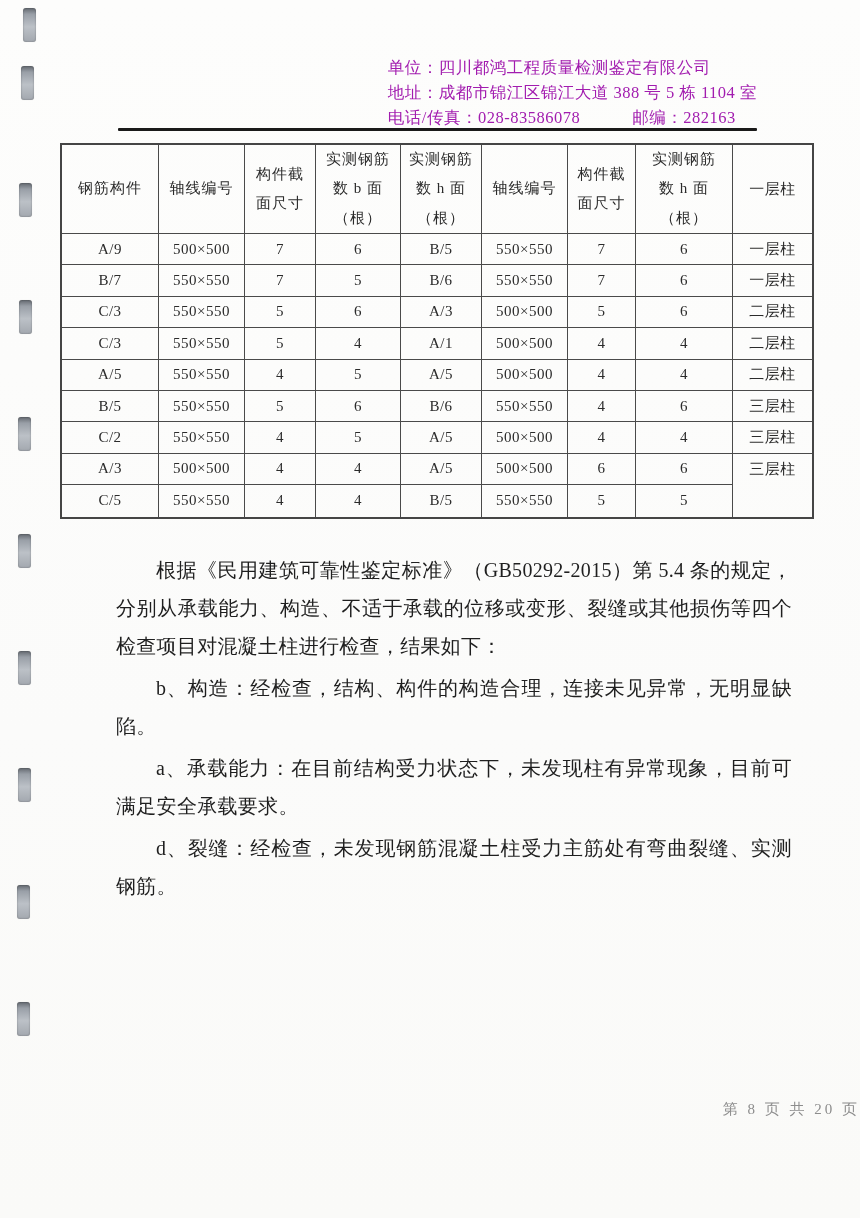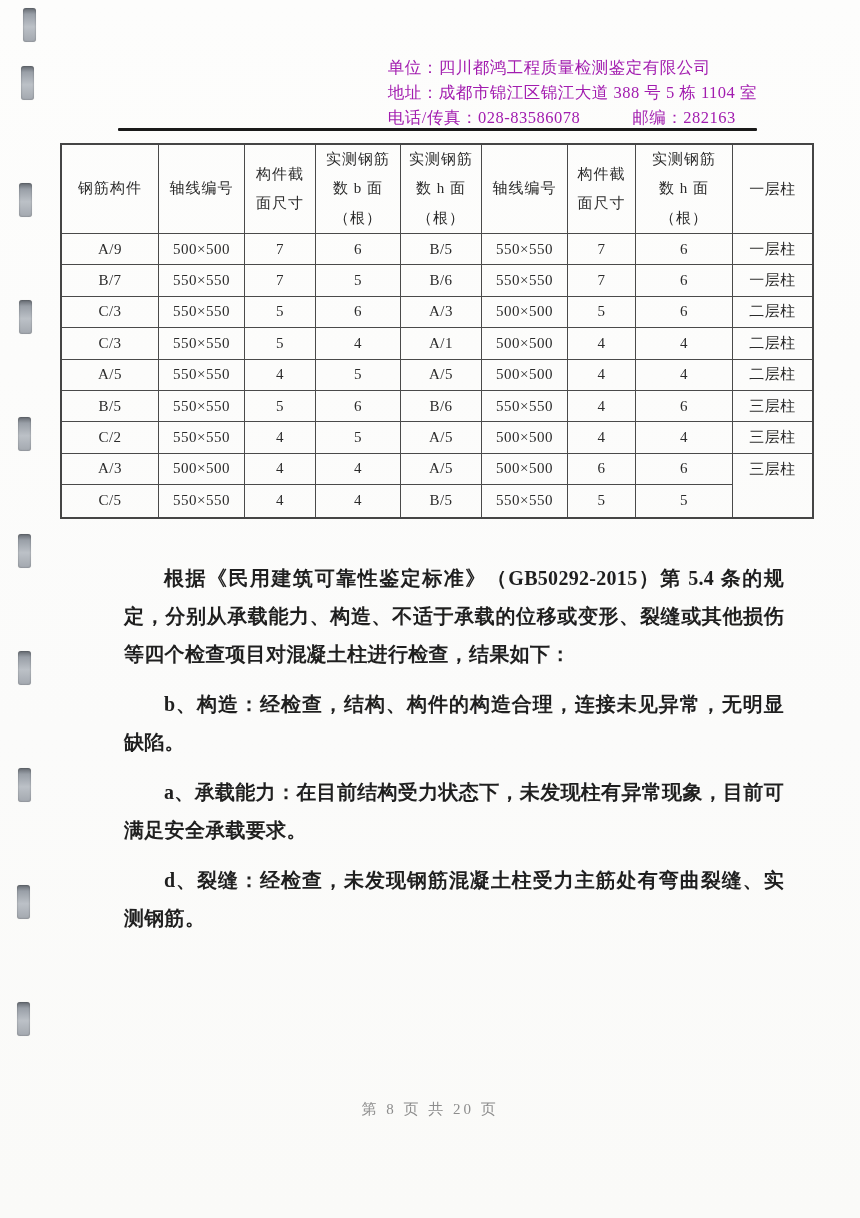--- a/index.html
+++ b/index.html
@@ -49,25 +49,25 @@
   .cell:nth-child(9n){border-right:none;}
   .cell:nth-last-child(-n+9){border-bottom:none;}
   .cell.th{line-height:1.95;letter-spacing:1px;}
   .cell.td{letter-spacing:.5px;}
   
   .bodytext{
     position:absolute;left:112px;top:547px;width:684px;
     font-size:20px;line-height:38px;color:#1f1f1f;
     text-align:justify;
   }
-  .bodytext p{margin:12px;text-indent:2em;letter-spacing:.3px;font-weight:bold;}
+  .bodytext p{margin:4px;text-indent:2em;letter-spacing:.3px;}
   
   .footer{
     position:absolute;left:0;top:1100px;width:860px;
-    text-align:center;font-size:15px;color:#8d8d8d;letter-spacing:3px;
+    text-align:right;font-size:15px;color:#8d8d8d;letter-spacing:3px;
   }
 </style>
 </head>
 <body>
 
 <div class="page-surface"></div>
 
 <div class="hole" style="left:23px;top:8px"></div>
 <div class="hole" style="left:21px;top:66px"></div>
 <div class="hole" style="left:19px;top:183px"></div>

